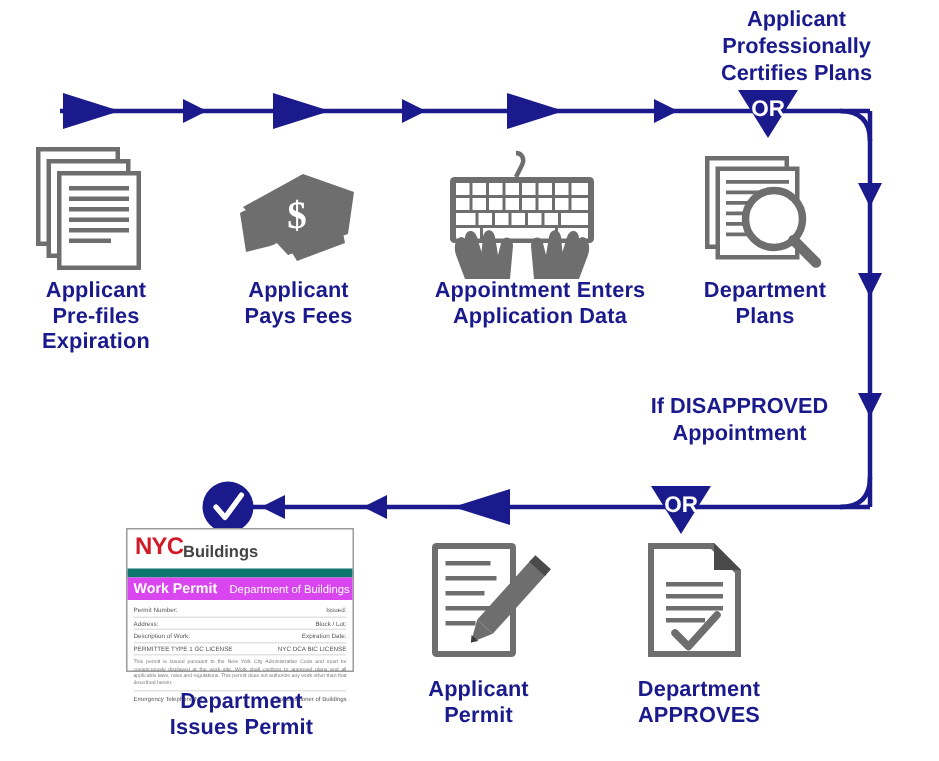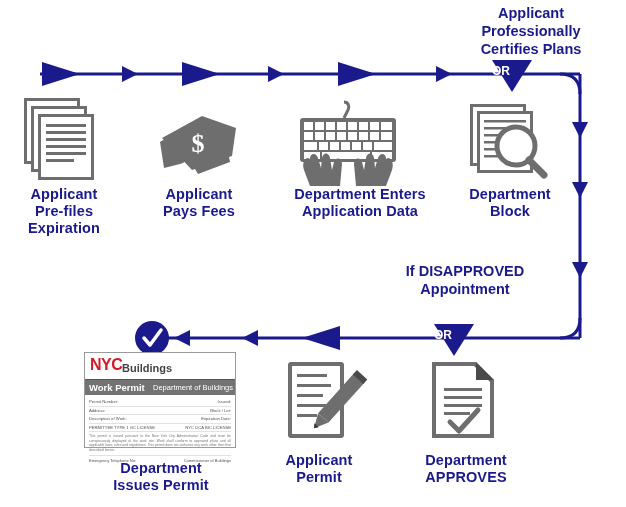--- a/index.html
+++ b/index.html
@@ -39,53 +39,54 @@
     text-align: center;
     color: #1a1a8c;
     font-weight: bold;
     font-size: 14.5px;
     line-height: 18px;
   }
   .or-badge {
     position: absolute;
     color: #ffffff;
     font-weight: bold;
-    font-size: 12px;
+    font-size: 15px;
+    text-align: center;
   }
   .permit-card {
     position: absolute;
     background: #ffffff;
     border: 1px solid #9a9a9a;
     box-sizing: border-box;
   }
   .permit-head {
     position: relative;
     height: 26px;
-    border-bottom: 1px solid #0f766e;
+    border-bottom: 6px solid #0f766e;
   }
   .permit-nyc {
     position: absolute;
     left: 5px;
     top: 3px;
     color: #d21b28;
     font-weight: bold;
     font-size: 16px;
     font-family: "Liberation Sans", sans-serif;
     letter-spacing: -0.5px;
   }
   .permit-bldgs {
     position: absolute;
     left: 37px;
     top: 9px;
     color: #444444;
     font-size: 11px;
     font-weight: bold;
   }
   .permit-bar {
-    background: #737373;
+    background: #d946ef;
     height: 15px;
     position: relative;
   }
   .permit-bar-t1 {
     position: absolute;
     left: 4px;
     top: 2px;
     color: #ffffff;
     font-size: 9.5px;
     font-weight: bold;
@@ -309,44 +310,44 @@
 
   <div class="or-badge" style="left:492px; top:64px; width:40px;">OR</div>
   <div class="or-badge" style="left:434px; top:328px; width:40px;">OR</div>
 
   <div class="note" style="left:438px; top:4px; width:186px;">
     <div>Applicant</div>
     <div>Professionally</div>
     <div>Certifies Plans</div>
   </div>
 
-  <div class="note" style="left:351px; top:262px; width:228px;">
+  <div class="note" style="left:379px; top:262px; width:228px;">
     <div>If DISAPPROVED</div>
     <div>Appointment</div>
   </div>
 
   <div class="label" style="left:4px; top:186px; width:120px;">
     <div>Applicant</div>
     <div>Pre-files</div>
     <div>Expiration</div>
   </div>
 
   <div class="label" style="left:140px; top:186px; width:118px;">
     <div>Applicant</div>
     <div>Pays Fees</div>
   </div>
 
   <div class="label" style="left:278px; top:186px; width:164px;">
-    <div>Department Enters</div>
+    <div>Appointment Enters</div>
     <div>Application Data</div>
   </div>
 
   <div class="label" style="left:448px; top:186px; width:124px;">
     <div>Department</div>
-    <div>Block</div>
+    <div>Plans</div>
   </div>
 
   <div class="label" style="left:404px; top:452px; width:124px;">
     <div>Department</div>
     <div>APPROVES</div>
   </div>
 
   <div class="label" style="left:260px; top:452px; width:118px;">
     <div>Applicant</div>
     <div>Permit</div>

